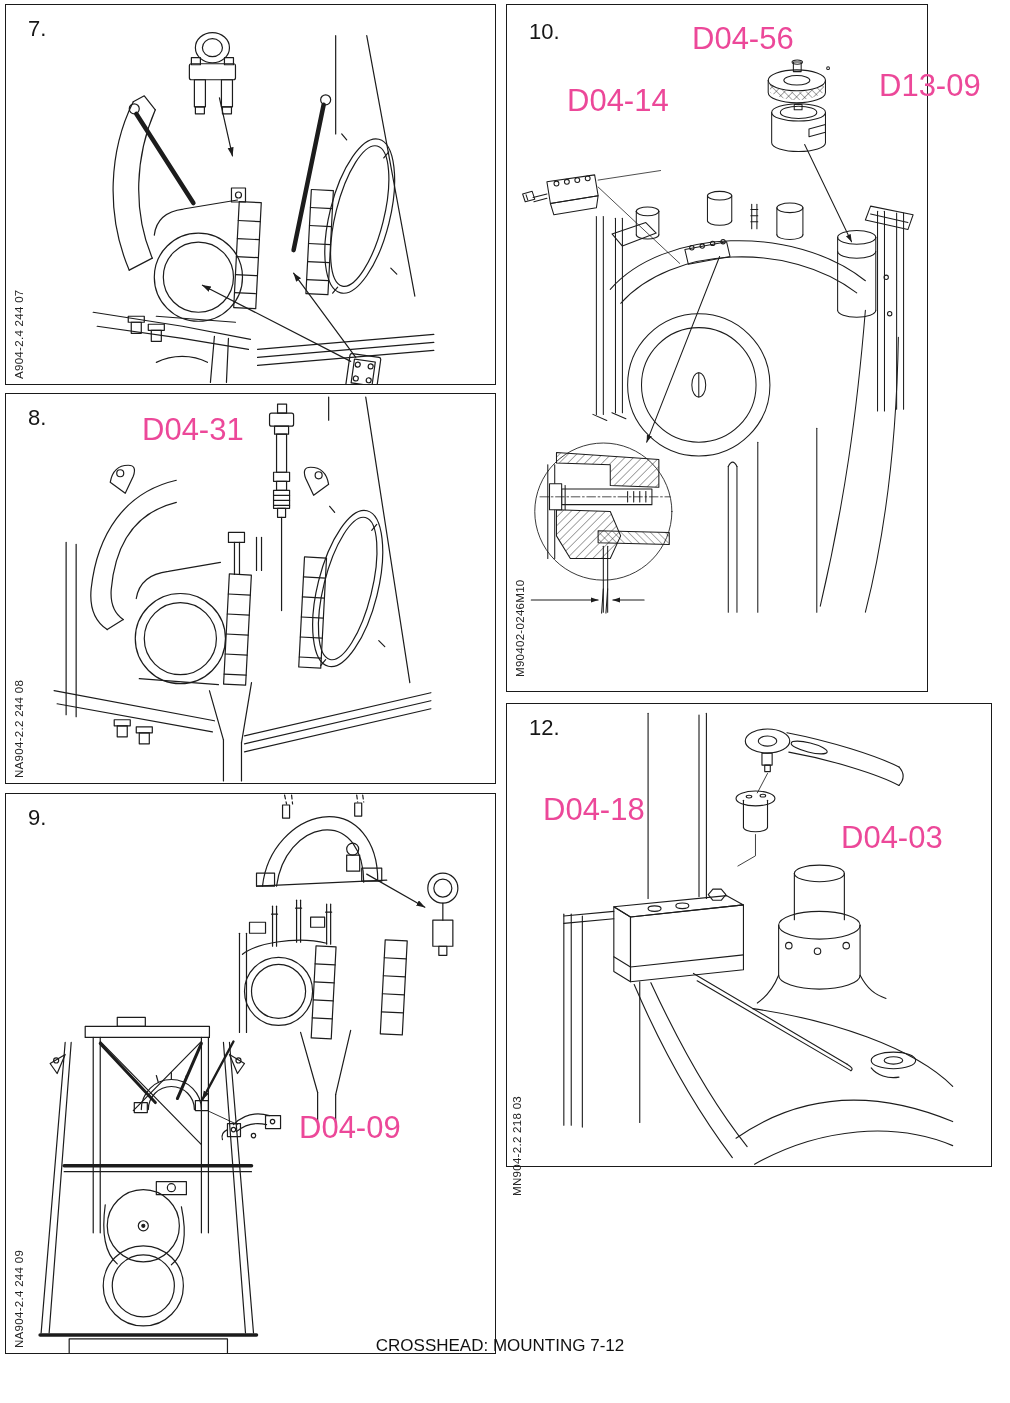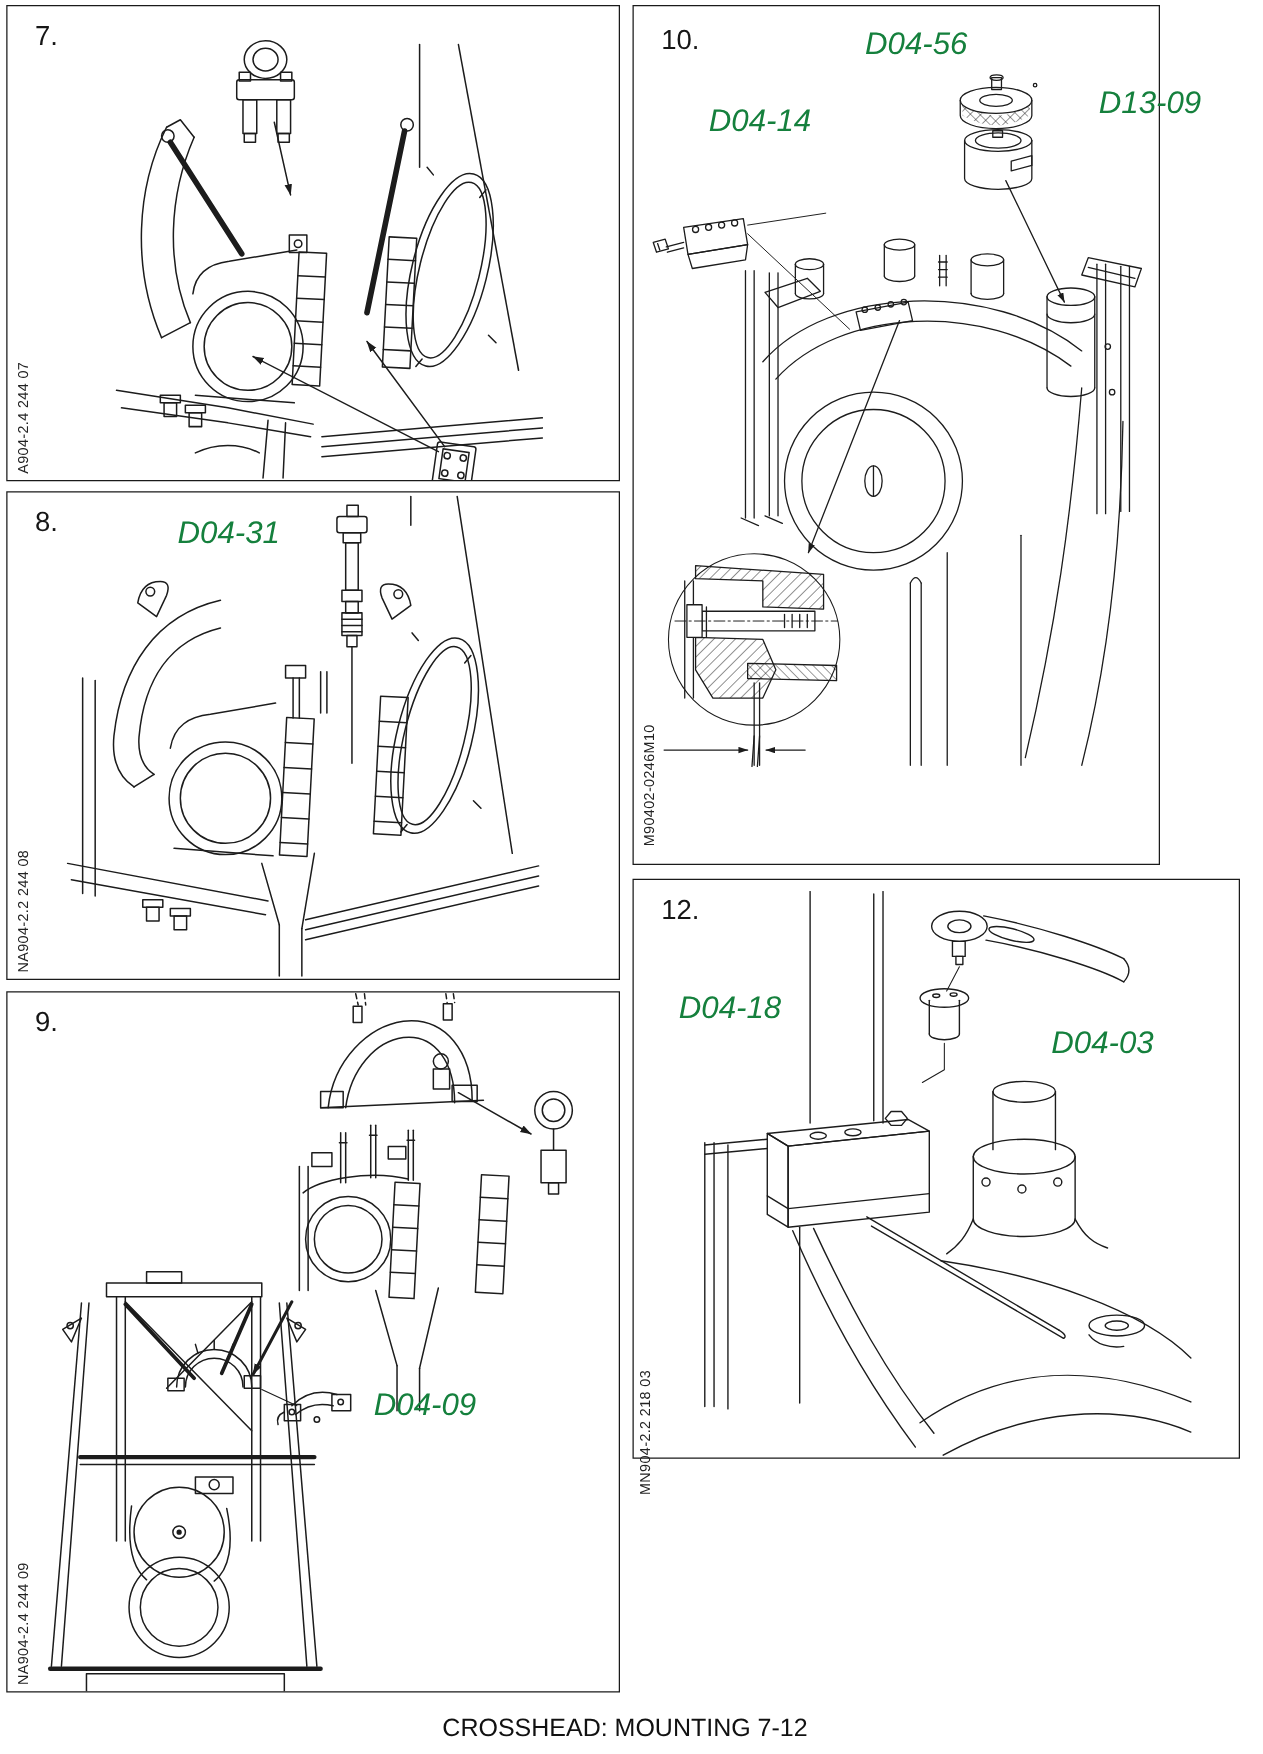--- a/index.html
+++ b/index.html
@@ -1,25 +1,25 @@
 <!DOCTYPE html>
 <html><head>
 <meta charset="utf-8">
 <style>
   html,body{margin:0;padding:0;background:#ffffff;}
   .page{position:relative;width:1010px;height:1403px;background:#fff;
         font-family:"Liberation Sans",sans-serif;color:#141414;overflow:hidden;}
   .panel{position:absolute;border:1.6px solid #1a1a1a;background:#fff;box-sizing:border-box;}
   .panel svg{position:absolute;left:0;top:0;width:100%;height:100%;}
   .fig-num{position:absolute;font-size:22px;line-height:1;color:#161616;}
-  .tool-label{position:absolute;font-size:25px;line-height:1;color:#15803d;white-space:nowrap;font-style:italic;}
+  .tool-label{position:absolute;font-size:31px;line-height:1;color:#ec4899;white-space:nowrap;}
   .side-code{position:absolute;font-size:11.5px;line-height:1;color:#222;
              transform:rotate(-90deg);transform-origin:0 0;white-space:nowrap;letter-spacing:.3px;}
-  .footer{position:absolute;top:1372px;left:0;width:1000px;text-align:center;
-          font-size:20px;color:#111;}
+  .footer{position:absolute;top:1336px;left:0;width:1000px;text-align:center;
+          font-size:17px;color:#111;}
   svg line,svg path,svg rect,svg circle,svg ellipse,svg polyline{vector-effect:none;}
 </style>
 </head>
 <body>
 
 <div class="page">
 
   <section class="panel" style="left:5px;top:4px;width:491px;height:381px">
     <svg viewBox="0 0 488 377">
       <defs>

